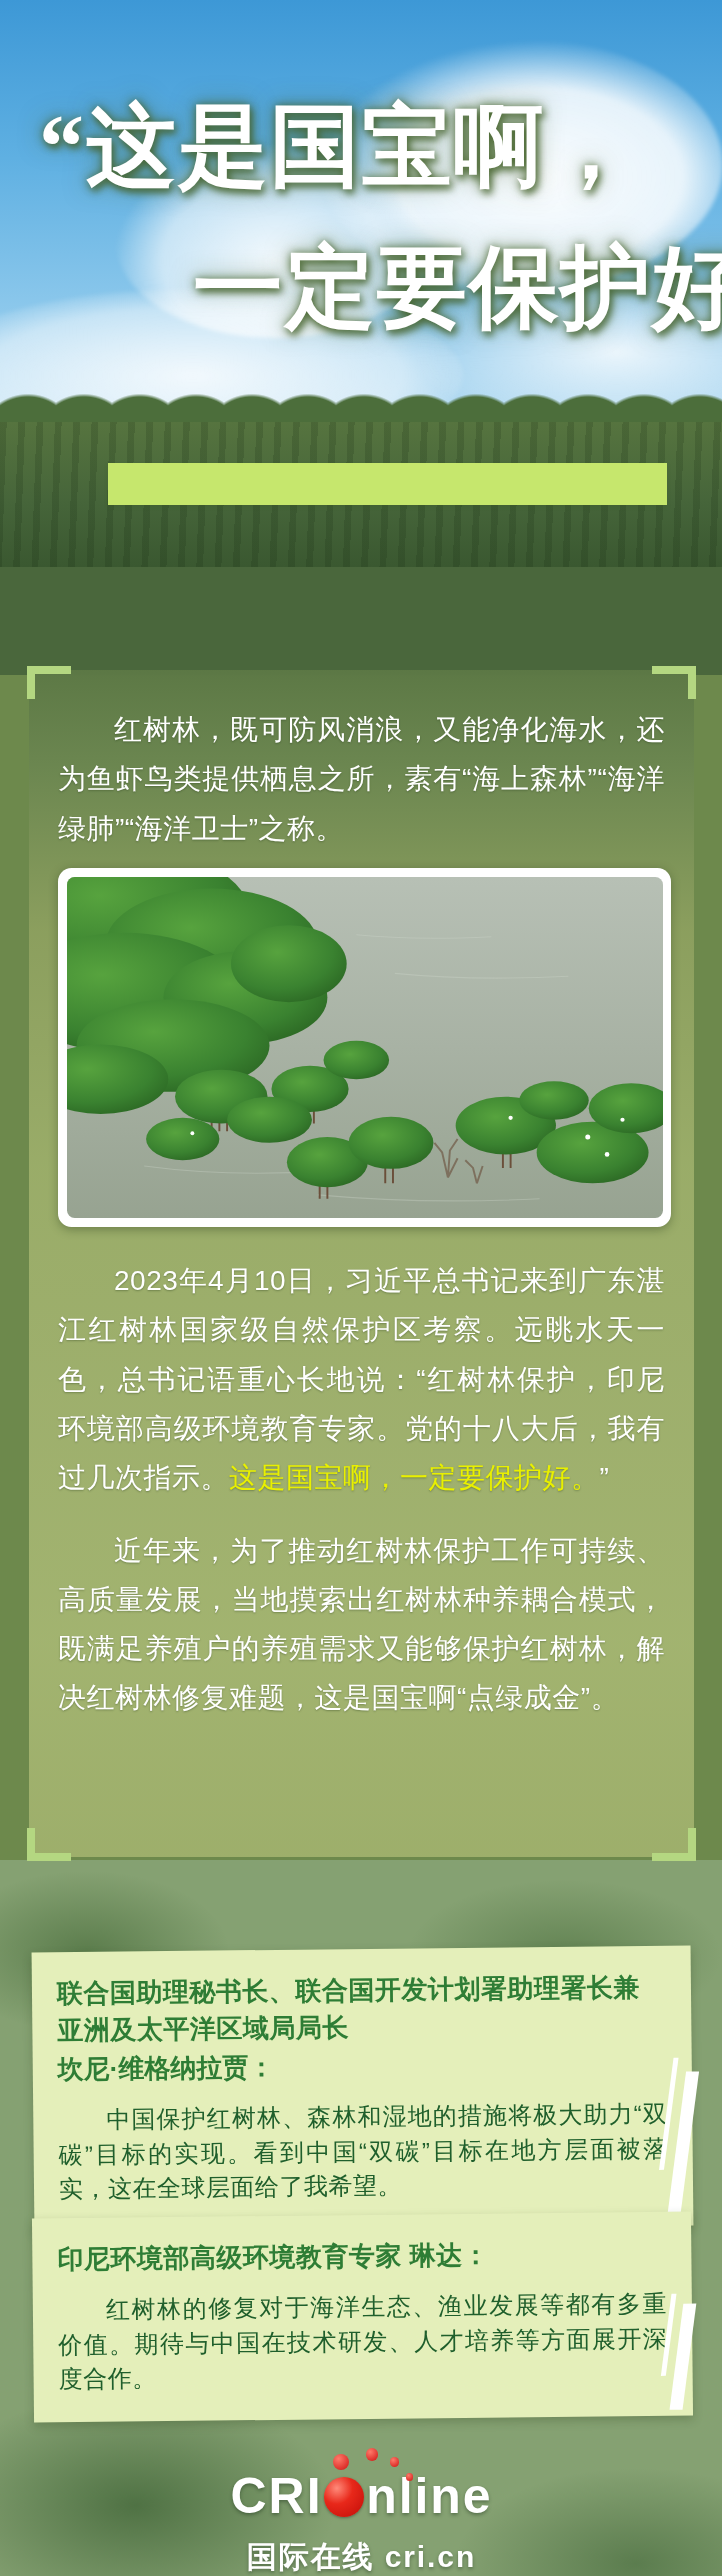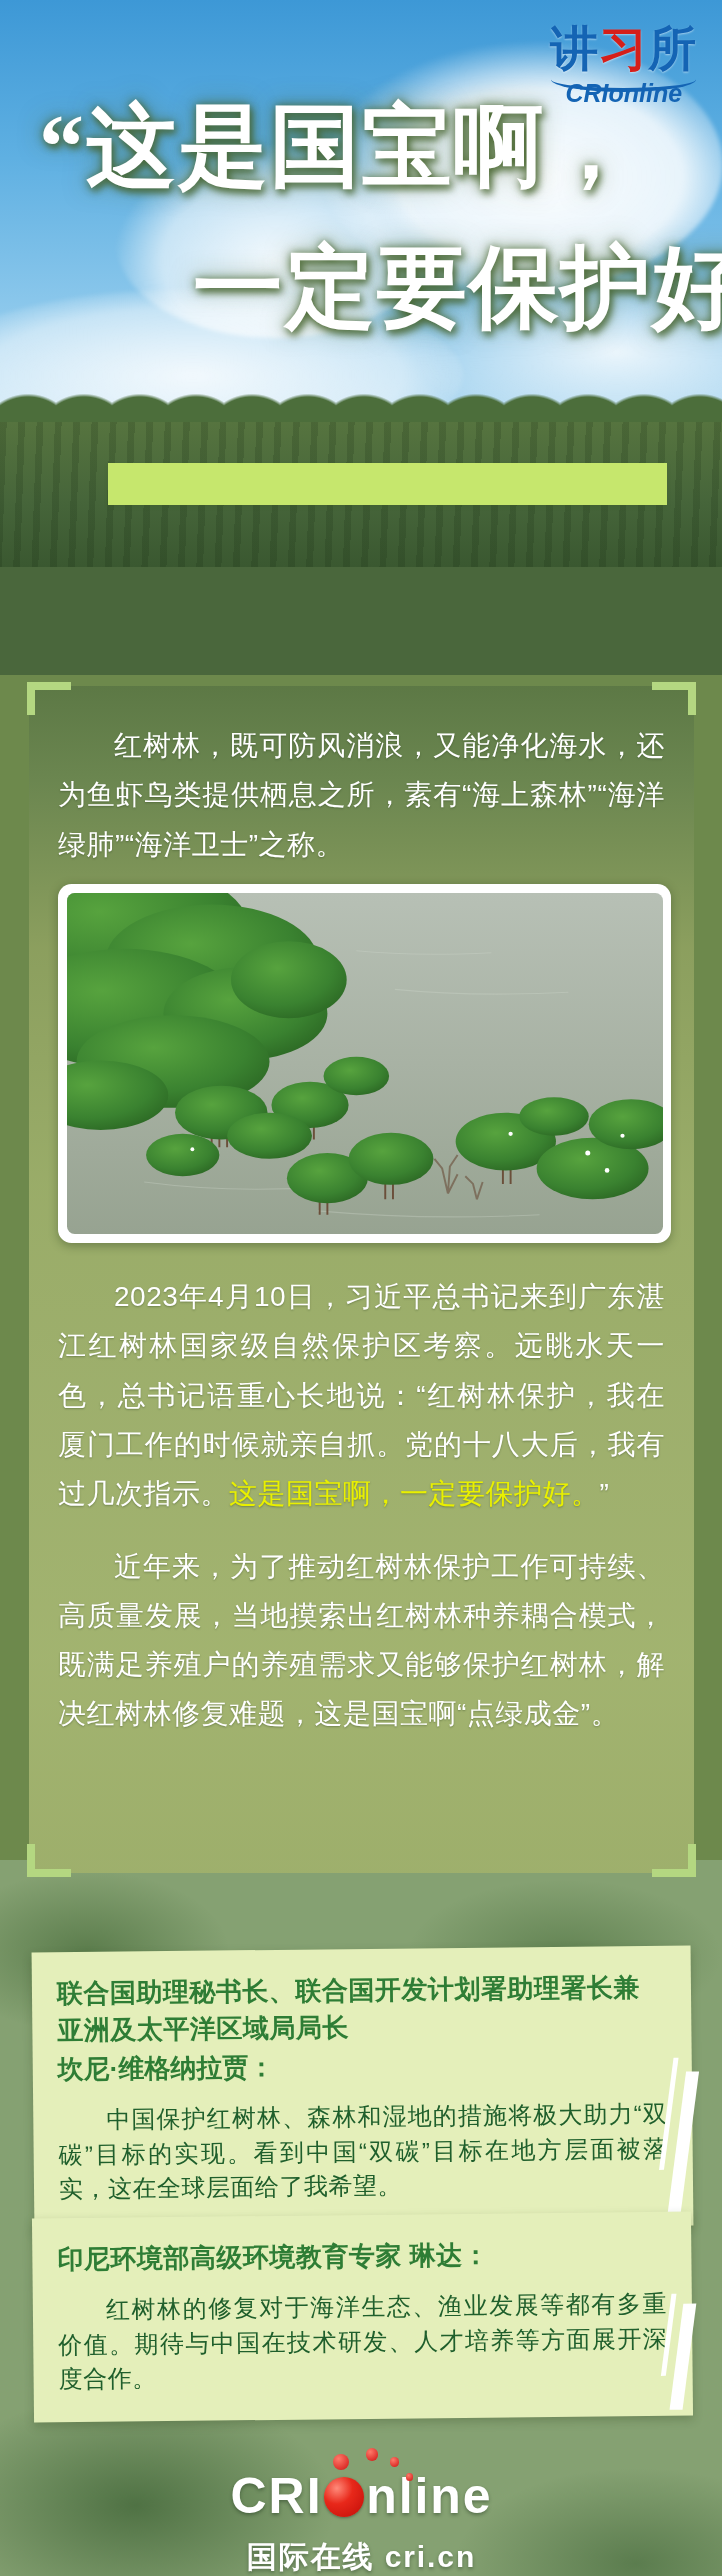--- a/index.html
+++ b/index.html
@@ -67,21 +67,21 @@
   .t1{ padding-left:39px; }
   .t2{ padding-left:193px; margin-top:17.3px; }
   .hl-bar{ position:absolute; left:108px; top:378px; width:559px; height:42px;
     background:#c6e76d; z-index:-1; box-shadow:0 1.9px 3.9px rgba(60,90,30,.25); }
 
   
   .card{ position:absolute; left:29px; top:670px; width:665px; height:1187px; z-index:4;
     background:linear-gradient(180deg, rgba(92,120,69,.97) 0%, rgba(107,134,80,.96) 8%,
       rgba(141,160,95,.95) 22%, rgba(156,174,106,.95) 42%, rgba(160,177,110,.96) 62%,
       rgba(164,181,113,.96) 82%, rgba(159,176,108,.97) 100%);
-    padding:35px 29px 6px;margin-top:16px; }
+    padding:35px 29px 6px; }
   .corner{ position:absolute; width:44px; height:33px; border:0 solid #b4d781; z-index:5; }
   .corner.tl{ left:-1.9px; top:-3.9px; border-left-width:8.7px; border-top-width:8.7px; }
   .corner.tr{ right:-1.9px; top:-3.9px; border-right-width:8.7px; border-top-width:8.7px; }
   .corner.bl{ left:-1.9px; bottom:-3.9px; border-left-width:8.7px; border-bottom-width:8.7px; }
   .corner.br{ right:-1.9px; bottom:-3.9px; border-right-width:8.7px; border-bottom-width:8.7px; }
   .card p{ color:#ffffff; font-size:28px; line-height:1.76; text-align:justify;
     text-indent:2em; letter-spacing:0.5px; text-shadow:0 1px 1.9px rgba(30,50,20,.35); }
   .card .p2{ margin-top:29px; }
   .card .p3{ margin-top:23px; }
   .yellow{ color:#e9f000; font-weight:normal; }
@@ -136,27 +136,20 @@
   <div class="bg-treeline"></div>
   <div class="bg-forest"></div>
   <div class="bg-water"></div>
   <div class="bg-mid"></div>
   <div class="bg-lower"></div>
   <div class="blob b1"></div>
   <div class="blob b2"></div>
   <div class="blob b3"></div>
   <div class="blob b4"></div>
 
-  <div class="brand">
-    <div class="brand-cn">
-      <span class="bl">讲</span><span class="rd">习</span><span class="bl">所</span>
-    </div>
-    <div class="brand-swoosh"></div>
-    <div class="brand-en">CRIonline</div>
-  </div>
 
   <div class="title">
     <div class="hl-bar"></div>
     <div class="t-line t1">“这是国宝啊，</div>
     <div class="t-line t2">一定要保护好”</div>
   </div>
 
   <section class="card">
     <div class="corner tl"></div>
     <div class="corner tr"></div>
@@ -218,21 +211,21 @@
         <g fill="#ffffff">
           <circle cx="540" cy="270" r="2.6"></circle>
             <circle cx="560" cy="288" r="2.4"></circle>
             <circle cx="576" cy="252" r="2.2"></circle>
           <circle cx="460" cy="250" r="2.2"></circle>
             <circle cx="130" cy="266" r="2"></circle>
         </g>
       </svg>
     </figure>
 
-    <p class="p2"><span>2023年4月10日，习近平总书记来到广东湛江红树林国家级自然保护区考察。远眺水天一色，总书记语重心长地说：“红树林保护，我在厦门工作的时候就亲自抓。党的十八大后，我有过几次指示。</span><span class="yellow">这是国宝啊，一定要保护好。</span><span>”</span></p>
+    <p class="p2"><span>2023年4月10日，习近平总书记来到广东湛江红树林国家级自然保护区考察。远眺水天一色，总书记语重心长地说：“红树林保护，印尼环境部高级环境教育专家。党的十八大后，我有过几次指示。</span><span class="yellow">这是国宝啊，一定要保护好。</span><span>”</span></p>
 
     <p class="p3">近年来，为了推动红树林保护工作可持续、高质量发展，当地摸索出红树林种养耦合模式，既满足养殖户的养殖需求又能够保护红树林，解决红树林修复难题，这是国宝啊“点绿成金”。</p>
   </section>
 
   <blockquote class="quote q1">
     <div class="q-title">联合国助理秘书长、联合国开发计划署助理署长兼亚洲及太平洋区域局局长</div>
     <div class="q-name">坎尼·维格纳拉贾：</div>
     <div class="q-body">中国保护红树林、森林和湿地的措施将极大助力“双碳”目标的实现。看到中国“双碳”目标在地方层面被落实，这在全球层面给了我希望。</div>
     <div class="q-stripe1"></div>
     <div class="q-stripe2"></div>

